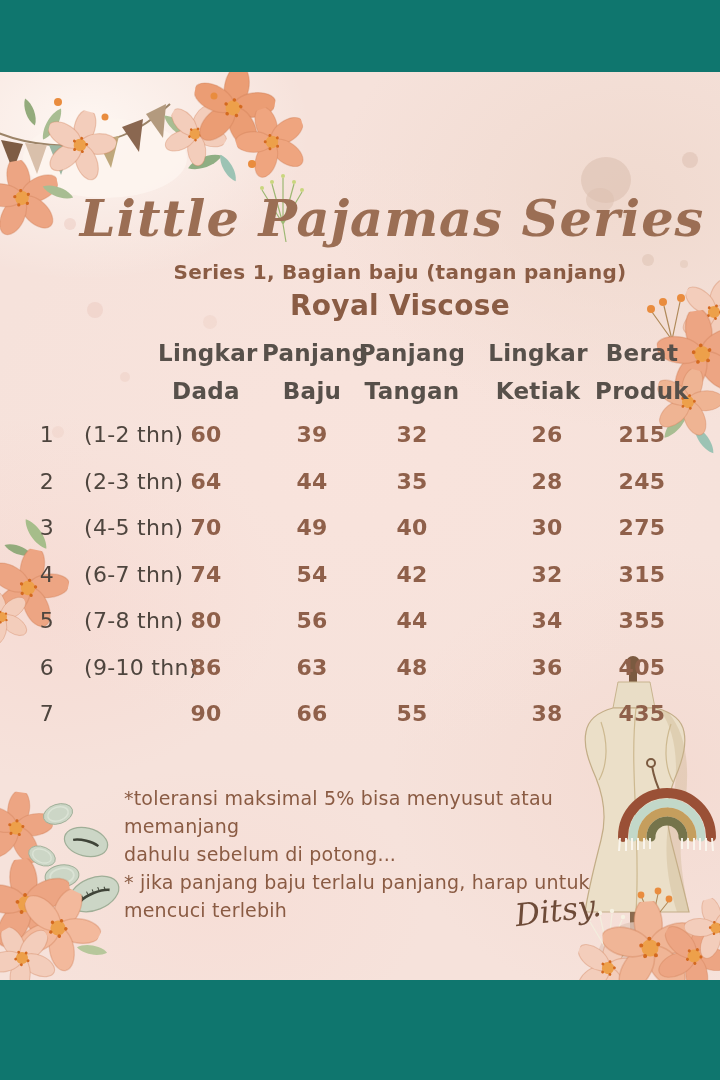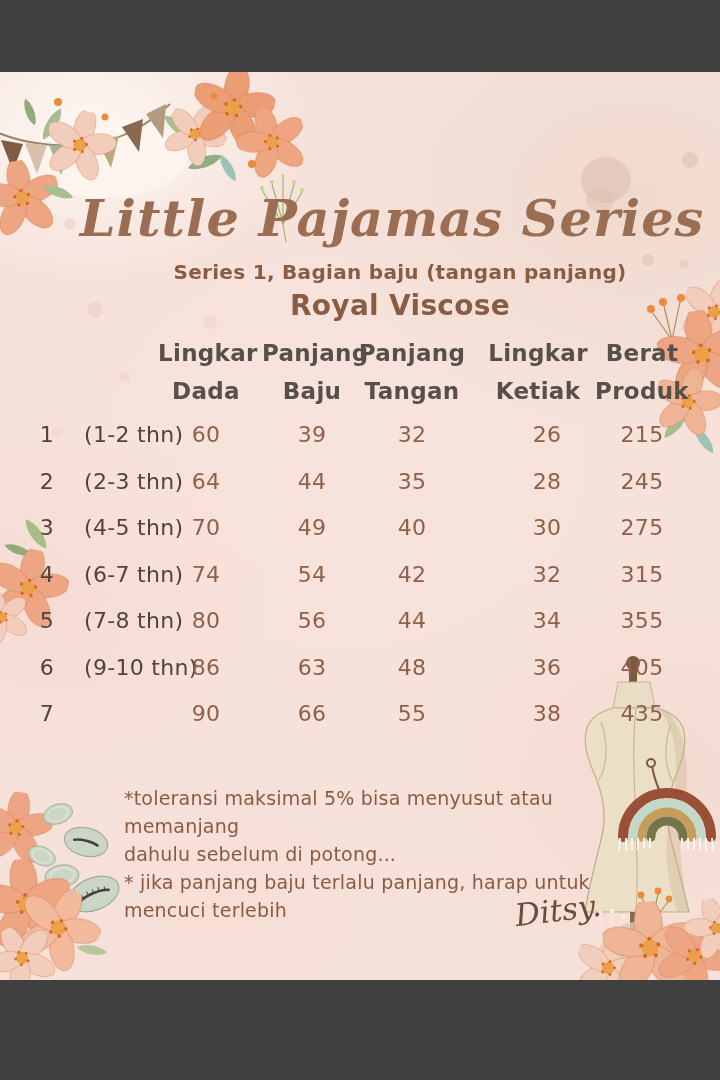--- a/index.html
+++ b/index.html
@@ -1,16 +1,16 @@
 <!DOCTYPE html>
 <html><head>
 <meta charset="utf-8">
 <style>
   html,body{margin:0;padding:0;background:#ffffff;}
-  .page{position:relative;width:720px;height:1080px;background:#404040;overflow:hidden;margin:0 auto;
+  .page{position:relative;width:720px;height:1080px;background:#0f766e;overflow:hidden;margin:0 auto;
         font-family:"DejaVu Sans",sans-serif;}
   .poster{position:absolute;left:0;top:72px;width:720px;height:908px;overflow:hidden;
     background-color:#f6e2db;
     background-image:
       radial-gradient(ellipse 320px 220px at 12% 6%,  rgba(255,250,246,.85), rgba(255,250,246,0) 70%),
       radial-gradient(ellipse 420px 320px at 88% 14%, rgba(238,215,203,.75), rgba(238,215,203,0) 72%),
       radial-gradient(ellipse 520px 420px at 48% 42%, rgba(250,228,221,.65), rgba(250,228,221,0) 75%),
       radial-gradient(ellipse 320px 260px at 8% 58%,  rgba(246,213,205,.55), rgba(246,213,205,0) 70%),
       radial-gradient(ellipse 380px 320px at 92% 78%, rgba(242,214,204,.6),  rgba(242,214,204,0) 72%),
       radial-gradient(ellipse 300px 200px at 30% 92%, rgba(247,219,211,.55), rgba(247,219,211,0) 70%);}
@@ -30,21 +30,21 @@
   .h1{left:158px;width:96px;}
   .h2{left:262px;width:100px;}
   .h3{left:356px;width:112px;}
   .h4{left:482px;width:112px;}
   .h5{left:586px;width:112px;}
 
   .trow{position:absolute;left:0;width:720px;height:40px;font-size:22px;letter-spacing:.3px;}
   .trow span{position:absolute;top:0;display:block;}
   .col-no{left:30px;width:34px;text-align:center;color:#4e453e;}
   .col-age{left:84px;width:140px;text-align:left;color:#4e453e;}
-  .cell-v{text-align:center;color:#8f604a;font-weight:normal;}
+  .cell-v{text-align:center;color:#8f604a;font-weight:bold;}
   .col-v1{left:158px;width:96px;}
   .col-v2{left:262px;width:100px;}
   .col-v3{left:362px;width:100px;}
   .col-v4{left:497px;width:100px;}
   .col-v5{left:592px;width:100px;}
 
   .notes{position:absolute;left:124px;top:712px;width:480px;
     font-size:19px;line-height:28px;color:#8a5b43;font-weight:normal;letter-spacing:.2px;}
   .signature{position:absolute;left:478px;top:820px;width:160px;text-align:center;
     font-family:"DejaVu Serif",serif;font-style:italic;font-size:31px;color:#6e4b38;

